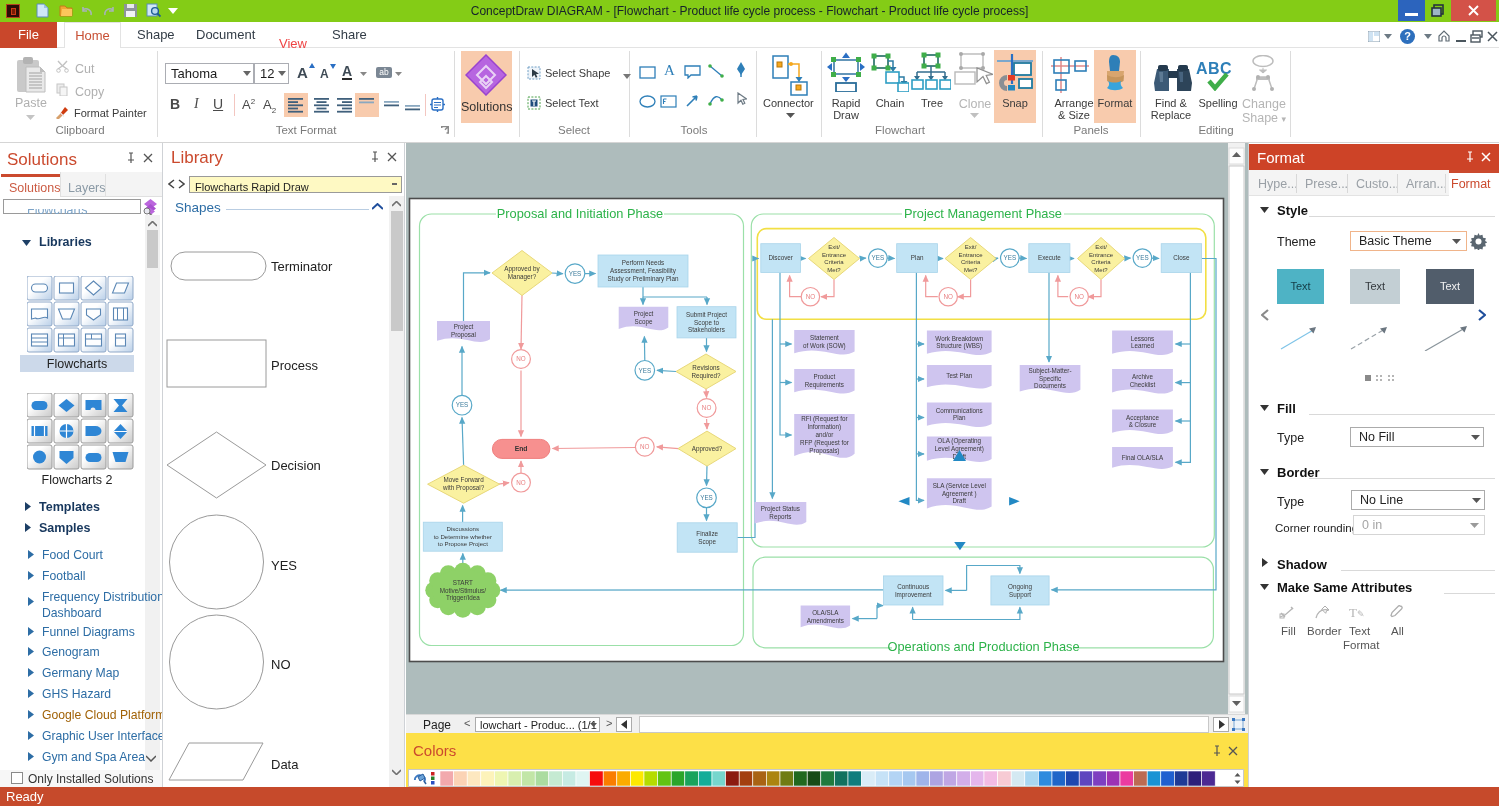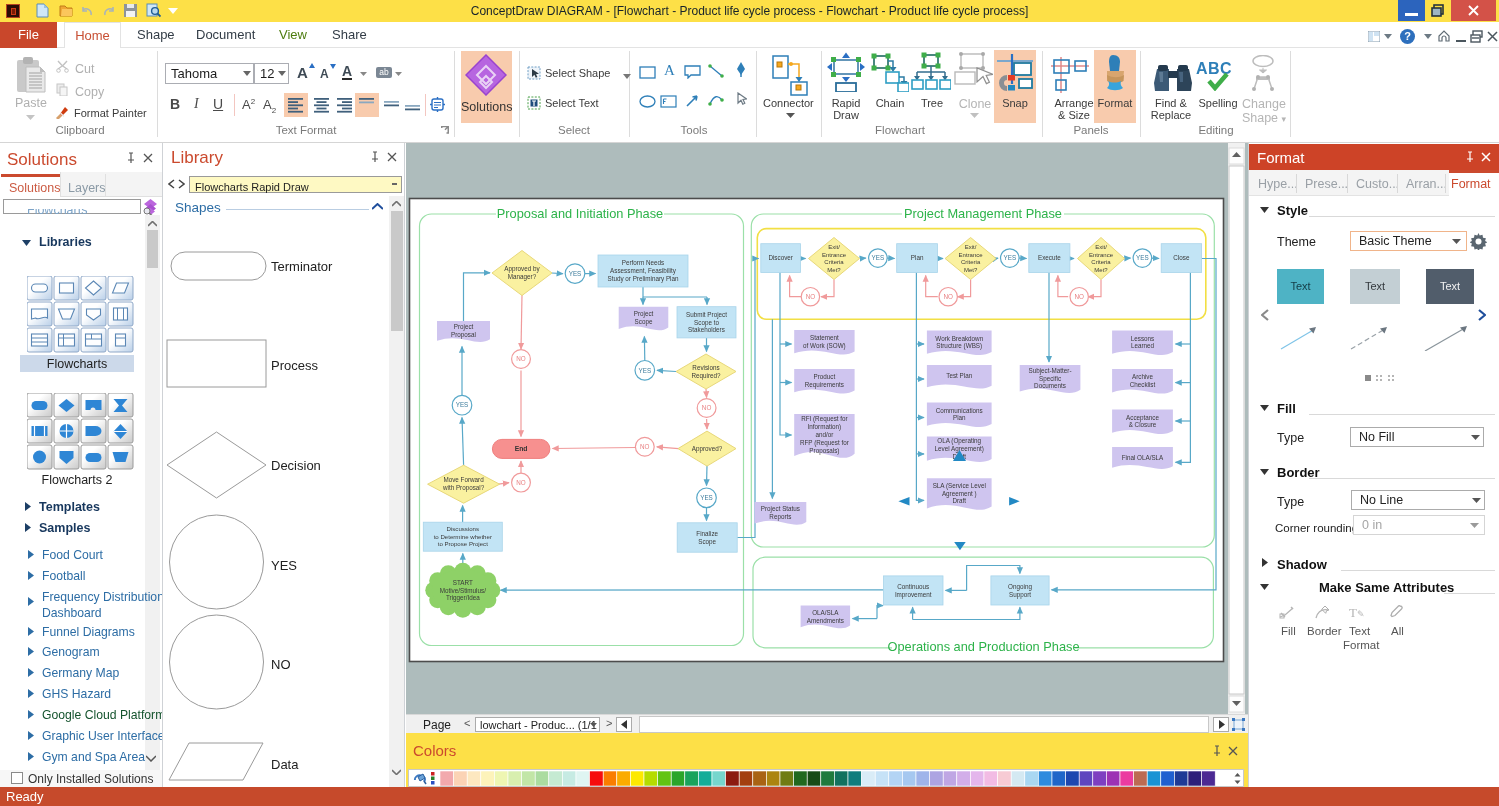--- a/index.html
+++ b/index.html
@@ -1,17 +1,17 @@
 <!DOCTYPE html>
 <html><head><meta charset="utf-8"><style>
 *{margin:0;padding:0;box-sizing:border-box;}
 html,body{width:1499px;height:806px;overflow:hidden;}
 body{font-family:"Liberation Sans",sans-serif;position:relative;background:#fff;}
 .abs{position:absolute;}
-.tb{position:absolute;left:0;top:0;width:1499px;height:22px;background:#fde047;}
+.tb{position:absolute;left:0;top:0;width:1499px;height:22px;background:#84cc16;}
 .menubar{position:absolute;left:0;top:22px;width:1499px;height:26px;background:#fff;border-bottom:1px solid #e3e3e3;}
 .ribbon{position:absolute;left:0;top:48px;width:1499px;height:95px;background:#fff;border-bottom:1px solid #d5d5d5;}
 .gsep{position:absolute;top:3px;height:86px;width:1px;background:#dcdcdc;}
 .glabel{position:absolute;top:76px;font-size:11.5px;color:#7a7a7a;text-align:center;}
 .peach{background:#f8cbad;}
 .ricon-txt{font-size:11px;color:#3b3b3b;}
 .gray-txt{color:#b0b0b0;}
 svg{display:block;}
 </style></head><body>
 <div class="tb">
@@ -56,21 +56,21 @@
       <svg style="position:absolute;left:17px;top:5px" width="11" height="11" viewBox="0 0 11 11">
         <path d="M1 1 L10 10 M10 1 L1 10" stroke="#fff" stroke-width="1.9"></path>
       </svg>
     </div>
   </div>
 <div class="menubar">
     <div class="abs" style="left:0;top:0;width:57px;height:27px;background:#c9472b;color:#fff;font-size:13px;text-align:center;line-height:26px;">File</div>
     <div class="abs" style="left:64px;top:0;width:57px;height:26px;background:#fff;border:1px solid #e3e3e3;border-bottom:none;color:#c85035;font-size:13px;text-align:center;line-height:25px;">Home</div>
     <div class="abs" style="left:137px;top:5px;font-size:13px;color:#323c46;">Shape</div>
     <div class="abs" style="left:196px;top:5px;font-size:13px;color:#323c46;">Document</div>
-    <div class="abs" style="left:279px;top:5px;font-size:13px;color:#4d7c0f;text-align:right;">View</div>
+    <div class="abs" style="left:279px;top:14px;font-size:13px;color:#ef4444;text-align:right;">View</div>
     <div class="abs" style="left:332px;top:5px;font-size:13px;color:#323c46;">Share</div>
     <svg class="abs" style="left:1368px;top:9px" width="12" height="11" viewBox="0 0 12 11">
       <rect x="0" y="0" width="12" height="11" fill="#fff" stroke="#7f98ad"></rect>
       <rect x="1" y="1" width="4" height="9" fill="#cfe3f3"></rect>
       <rect x="6" y="1" width="5" height="4" fill="#cfe3f3"></rect>
     </svg>
     <svg class="abs" style="left:1384px;top:12px" width="8" height="5" viewBox="0 0 8 5">
       <path d="M0 0 h8 l-4 5 z" fill="#6d7a84"></path>
     </svg>
     <div class="abs" style="left:1400px;top:7px;width:15px;height:15px;border-radius:8px;background:#2d6fbd;color:#fff;font-size:11px;font-weight:bold;text-align:center;line-height:15px;">?</div>
@@ -635,21 +635,21 @@
       <path d="M0 0 L6 4.5 L0 9 Z" fill="#2d6da5"></path>
     </svg>
     <div class="abs" style="left:42px;top:522px;font-size:12.2px;color:#2d6da5;line-height:16px;white-space:nowrap;">Germany Map</div>
     <svg class="abs" style="left:28px;top:546px" width="6" height="9" viewBox="0 0 6 9">
       <path d="M0 0 L6 4.5 L0 9 Z" fill="#2d6da5"></path>
     </svg>
     <div class="abs" style="left:42px;top:543px;font-size:12.2px;color:#2d6da5;line-height:16px;white-space:nowrap;">GHS Hazard</div>
     <svg class="abs" style="left:28px;top:567px" width="6" height="9" viewBox="0 0 6 9">
       <path d="M0 0 L6 4.5 L0 9 Z" fill="#2d6da5"></path>
     </svg>
-    <div class="abs" style="left:42px;top:564px;font-size:12.2px;color:#14532d;line-height:16px;white-space:nowrap;">Google Cloud Platform</div>
+    <div class="abs" style="left:42px;top:564px;font-size:12.2px;color:#a16207;line-height:16px;white-space:nowrap;">Google Cloud Platform</div>
     <svg class="abs" style="left:28px;top:588px" width="6" height="9" viewBox="0 0 6 9">
       <path d="M0 0 L6 4.5 L0 9 Z" fill="#2d6da5"></path>
     </svg>
     <div class="abs" style="left:42px;top:585px;font-size:12.2px;color:#2d6da5;line-height:16px;white-space:nowrap;">Graphic User Interface</div>
     <svg class="abs" style="left:28px;top:609px" width="6" height="9" viewBox="0 0 6 9">
       <path d="M0 0 L6 4.5 L0 9 Z" fill="#2d6da5"></path>
     </svg>
     <div class="abs" style="left:42px;top:606px;font-size:12.2px;color:#2d6da5;line-height:16px;white-space:nowrap;">Gym and Spa Area</div>
     <svg class="abs" style="left:146px;top:612px" width="10" height="7" viewBox="0 0 10 7">
       <path d="M0 1 l5 5 5 -5" stroke="#555" stroke-width="1.5" fill="none"></path>
@@ -1049,21 +1049,21 @@
       <path d="M0 0 h9 l-4.5 5 z" fill="#9a9a9a"></path>
     </svg>
     <svg class="abs" style="left:13px;top:415px" width="6" height="9" viewBox="0 0 6 9">
       <path d="M0 0 L6 4.5 L0 9 Z" fill="#333"></path>
     </svg>
     <div class="abs" style="left:28px;top:414px;font-size:13px;font-weight:bold;color:#111;">Shadow</div>
     <div class="abs" style="left:92px;top:427px;right:4px;height:1px;background:#d9d9d9;"></div>
     <svg class="abs" style="left:11px;top:440px" width="9" height="7" viewBox="0 0 9 7">
       <path d="M0 1 h9 l-4.5 6 z" fill="#333"></path>
     </svg>
-    <div class="abs" style="left:28px;top:437px;font-size:13px;font-weight:bold;color:#111;margin-left:42px;">Make Same Attributes</div>
+    <div class="abs" style="left:28px;top:437px;font-size:13px;font-weight:bold;color:#111;">Make Same Attributes</div>
     <div class="abs" style="left:195px;top:450px;right:4px;height:1px;background:#d9d9d9;"></div>
     <svg class="abs" style="left:30px;top:462px" width="17" height="15" viewBox="0 0 17 15">
       <path d="M1 12 l5-2 8-7" stroke="#b5b5b5" fill="none" stroke-width="1.3"></path>
       <path d="M2 8 l4 4 M12 2 l2 2" stroke="#b5b5b5" stroke-width="1.3"></path>
       <rect x="1" y="9" width="4" height="4" fill="none" stroke="#b5b5b5"></rect>
     </svg>
     <svg class="abs" style="left:65px;top:462px" width="17" height="15" viewBox="0 0 17 15">
       <path d="M2 13 C4 6 9 4 14 5" fill="none" stroke="#b5b5b5" stroke-width="1.3"></path>
       <path d="M11 1 l4 4 -2.5 .8 -.8 2.5 -4 -4 z" fill="none" stroke="#aeaeae"></path>
     </svg>

